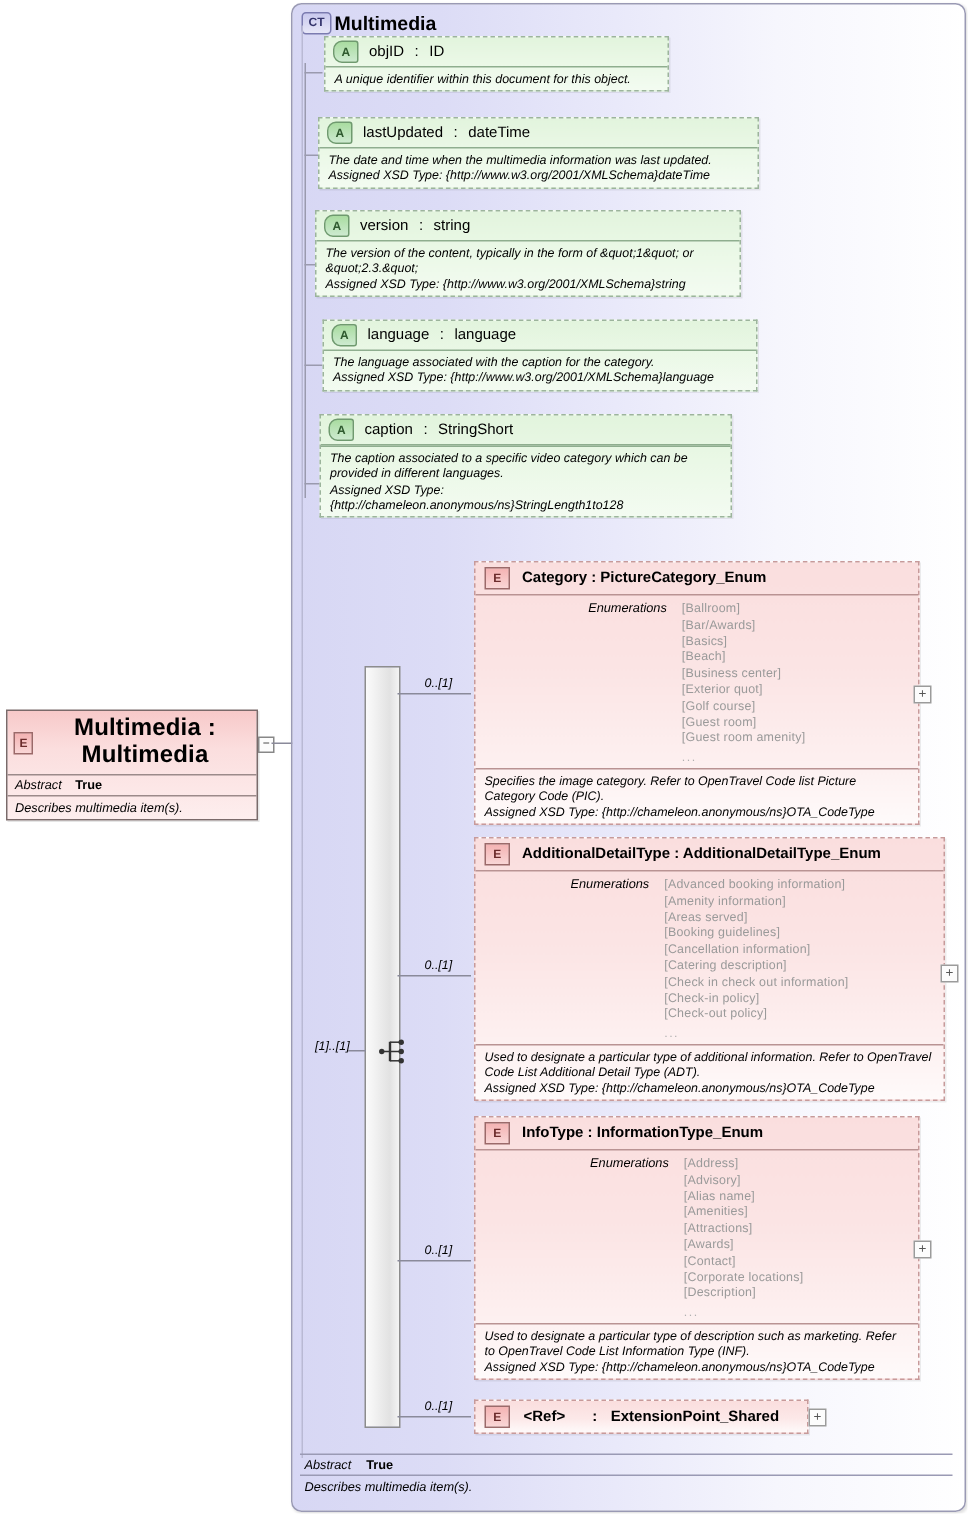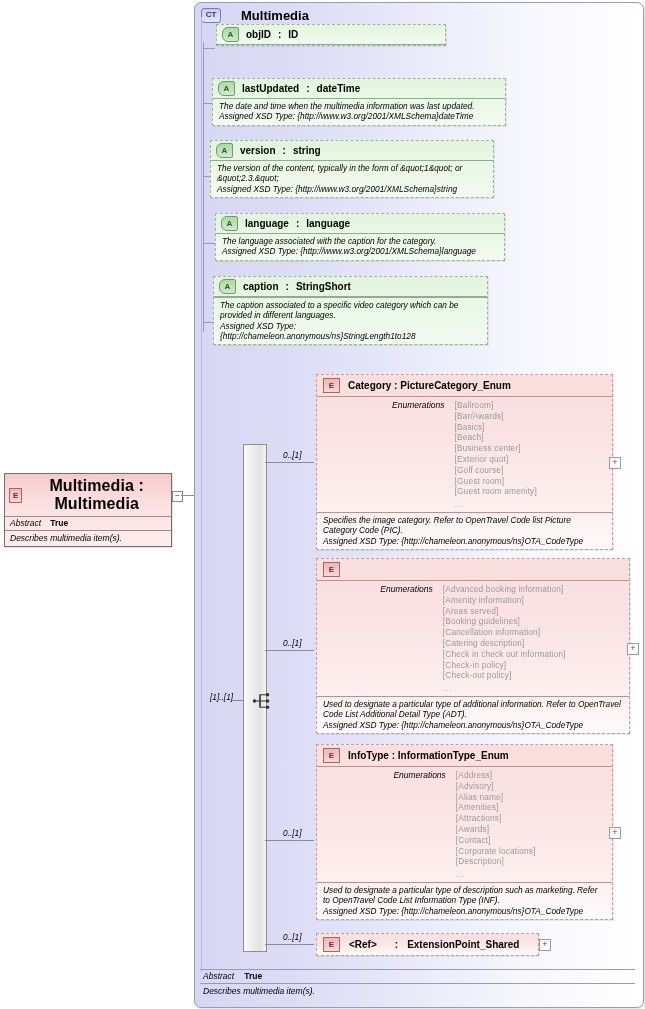--- a/index.html
+++ b/index.html
@@ -55,21 +55,21 @@
   #ct-panel{
     left:194px;top:2px;width:448px;height:1004px;
     border:1px solid #9a9ab4;
     border-radius:7px;
     background:linear-gradient(to right,#d7d7f4 0%,#dcdcf6 22%,#e9e9fa 48%,#f6f6fd 72%,#ffffff 100%);
     box-shadow:1px 1px 2px rgba(0,0,0,.12);
     overflow:hidden;
   }
   #ct-header{
     position:absolute;left:6px;top:5px;
-    display:flex;align-items:center;gap:20px;
+    display:flex;align-items:center;gap:2px;
   }
   .badge-ct{
     display:inline-block;width:18px;height:13px;line-height:12px;
     text-align:center;font-size:8px;font-weight:bold;color:#33336b;
     background:linear-gradient(to bottom,#c9c9ee,#e6e6f8);
     border:1px solid #7b7bb0;border-radius:3px;
   }
   #ct-title{font-size:13px;font-weight:bold;}
 
   
@@ -83,21 +83,21 @@
   }
   .attr-box .hdr{
     display:flex;align-items:center;gap:7px;padding:2px 6px 2px 5px;
   }
   .badge-a{
     display:inline-block;width:15px;height:13px;line-height:13px;
     text-align:center;font-size:8px;font-weight:bold;color:#2f5a2f;
     background:linear-gradient(to bottom,#a9dca0,#cdead0);
     border:1px solid #6f9a6f;border-radius:6px 2px 2px 6px;
   }
-  .attr-name{font-size:10px;font-weight:bold;}
+  .attr-name{font-size:10px;font-weight:normal;}
   .attr-sep{border-top:1px solid #8fae8f;}
   .attr-doc{
     padding:2px 5px 3px 6px;font-style:italic;font-size:8.3px;line-height:10.3px;
   }
   .facet-row{
     display:flex;gap:10px;padding:1px 6px 1px 6px;font-size:8.3px;
   }
   .facet-k{font-style:italic;}
   .facet-v{color:#8f8f9a;}
 
@@ -195,20 +195,21 @@
 
 <div class="abs attr-stub" style="top:48px;"></div>
 <div class="abs attr-box" style="left:216px;top:24px;width:228px;">
   <div class="hdr">
     <span class="badge-a">A</span>
     <span class="attr-name">objID</span>
     <span class="attr-name">:</span>
     <span class="attr-name">ID</span>
   </div>
   <div class="attr-sep"></div>
+  <div class="attr-doc">A unique identifier within this document for this object.</div>
 </div>
 
 <div class="abs attr-stub" style="top:103px;"></div>
 <div class="abs attr-box" style="left:212px;top:78px;width:292px;">
   <div class="hdr">
     <span class="badge-a">A</span>
     <span class="attr-name">lastUpdated</span>
     <span class="attr-name">:</span>
     <span class="attr-name">dateTime</span>
   </div>
@@ -311,20 +312,21 @@
   <div class="enum-doc" style="white-space:pre-line;">Specifies the image category. Refer to OpenTravel Code list Picture Category Code (PIC).
 Assigned XSD Type: {http://chameleon.anonymous/ns}OTA_CodeType</div>
 </div>
 <div class="abs expander" style="left:609px;top:457px;">
   <span>+</span>
 </div>
 
 <div class="abs enum-box" style="left:316px;top:558px;width:312px;">
   <div class="hdr">
     <span class="badge-e">E</span>
+    <span class="enum-title">AdditionalDetailType : AdditionalDetailType_Enum</span>
   </div>
   <div class="enum-sep"></div>
   <div class="enum-body">
     <span class="enum-label">Enumerations</span>
     <span class="enum-list">
       <span class="enum-item">[Advanced booking information]</span>
       <span class="enum-item">[Amenity information]</span>
       <span class="enum-item">[Areas served]</span>
       <span class="enum-item">[Booking guidelines]</span>
       <span class="enum-item">[Cancellation information]</span>

